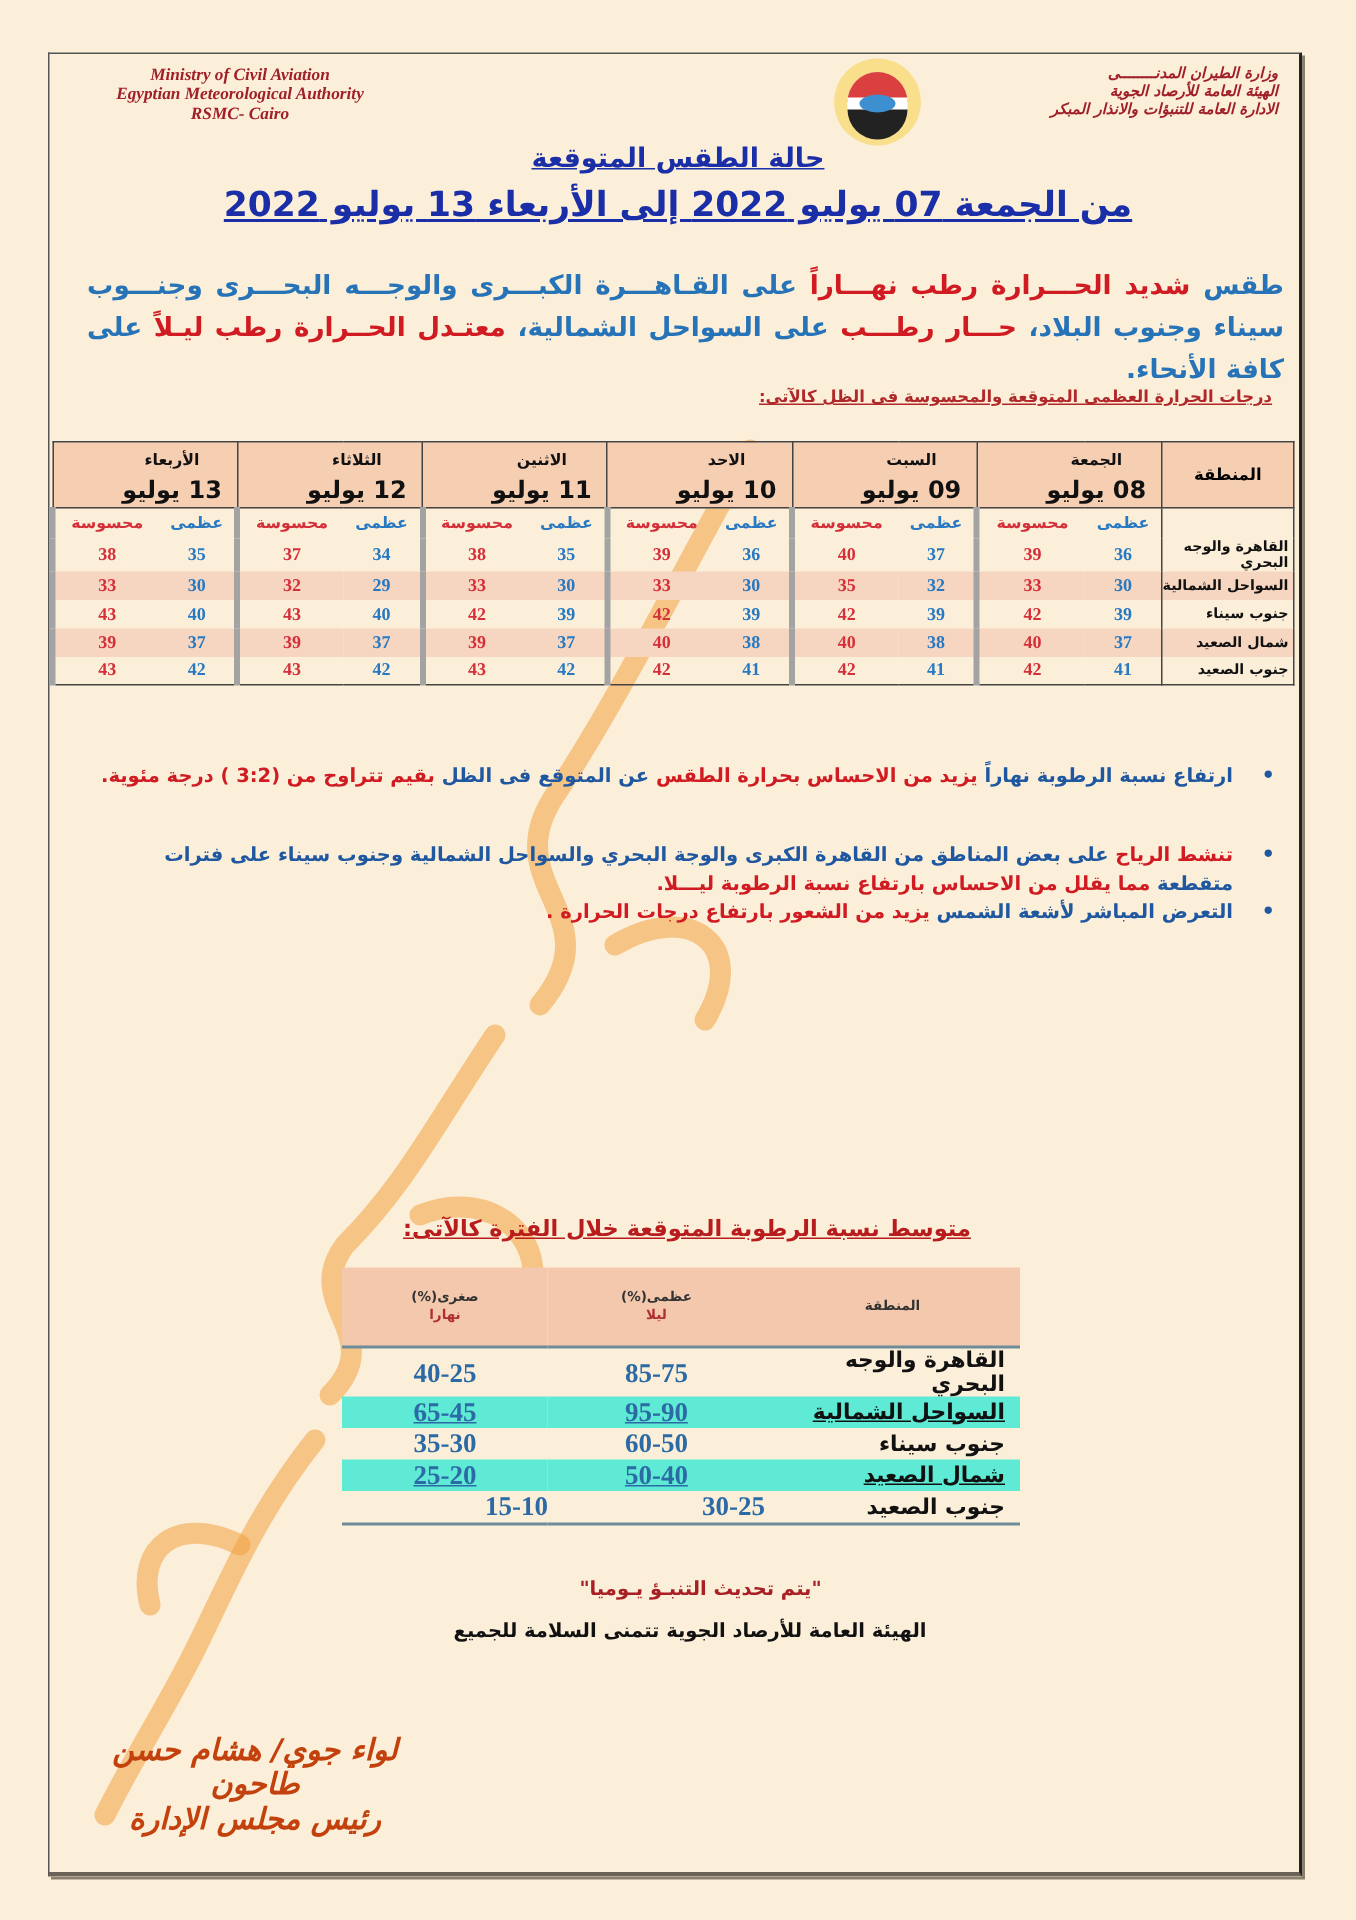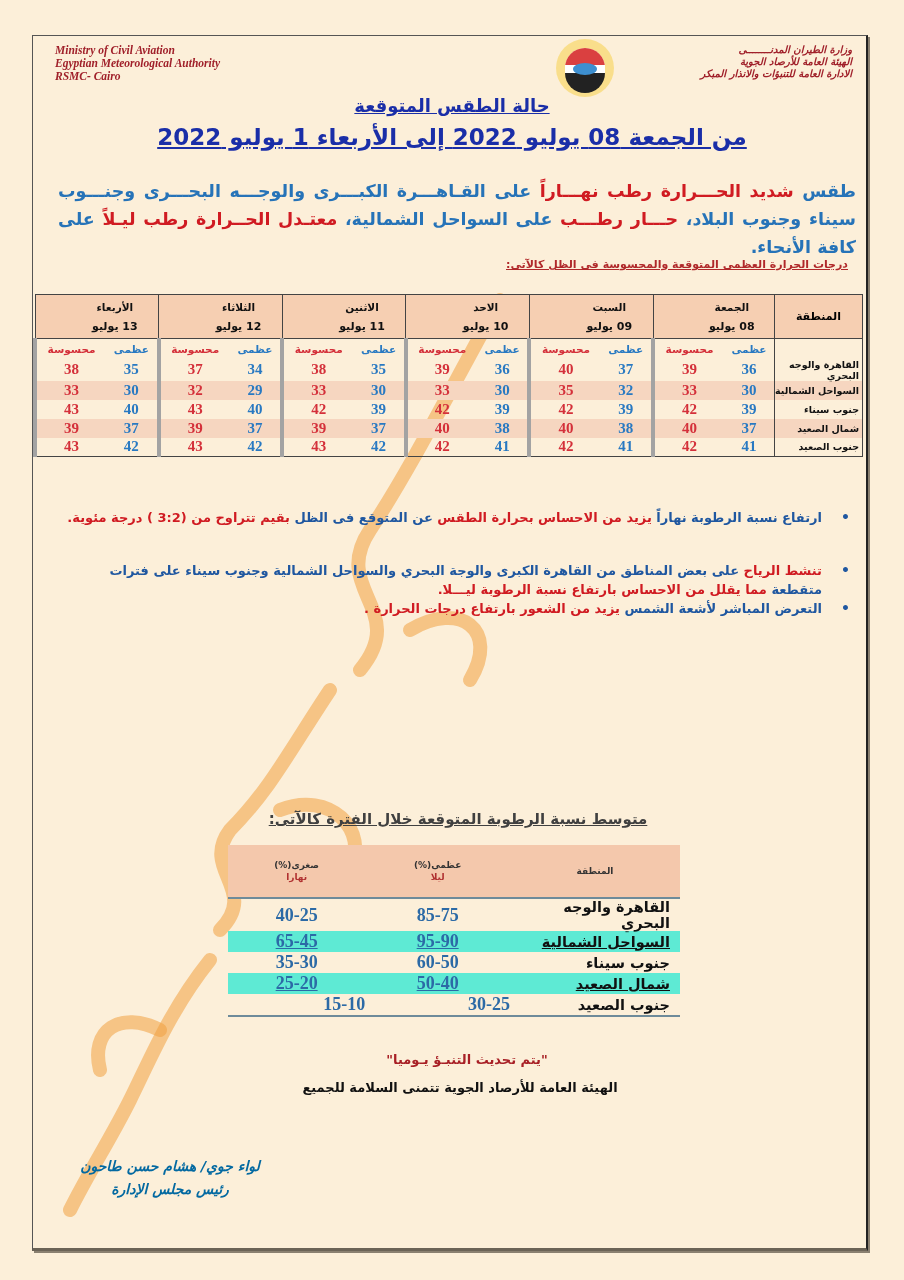--- a/index.html
+++ b/index.html
@@ -8,21 +8,21 @@
   .frame {
     position: absolute; left: 32px; top: 35px; width: 836px; height: 1216px;
     border-top: 1px solid #555; border-left: 1px solid #555;
     border-right: 2px solid #222; border-bottom: 3px solid #6b6356;
     box-shadow: 2px 2px 0 #8a8070;
   }
   .watermark {
     position: absolute; left: 30px; top: 270px; width: 560px; height: 980px; pointer-events: none;
   }
   .en-header {
-    position: absolute; left: 55px; top: 44px; width: 210px; 
+    position: absolute; left: 55px; top: 44px; width: 210px; text-align: center;
     font-family: "Liberation Serif", serif; font-style: italic; font-weight: bold;
     color: #a0202a; font-size: 11.5px; line-height: 13px;
   }
   .ar-header {
     position: absolute; right: 52px; top: 44px; width: 200px; direction: rtl; text-align: right;
     font-style: italic; font-weight: bold; color: #a0202a; font-size: 10px; line-height: 12px;
   }
   .logo { position: absolute; left: 555px; top: 38px; width: 60px; height: 60px; }
   .title1 {
     position: absolute; left: 0; right: 0; top: 95px; text-align: center; direction: rtl;
@@ -41,39 +41,39 @@
   .subtitle {
     position: absolute; right: 56px; top: 258px; direction: rtl;
     color: #b0282a; font-weight: bold; font-size: 11px; text-decoration: underline;
   }
   table.temps {
     position: absolute; left: 33px; top: 294px; width: 830px; border-collapse: collapse; direction: rtl;
     font-size: 12px;
   }
   table.temps td, table.temps th { text-align: center; }
   table.temps th.day { background: #f6cfb2; border: 1px solid #444; font-weight: bold; color: #111; font-size: 10.5px; line-height: 19px; height: 44px; padding-left: 36px; }
-  table.temps th.day .date { font-size: 11px; }
+  table.temps th.day .date { font-size: 16px; }
   table.temps th.region-head { background: #f6cfb2; border: 1px solid #444; width: 88px; font-size: 11px; font-weight: bold; }
   table.temps tr.sub td { height: 20px; font-weight: bold; font-size: 10.5px; }
   .lbl-max { color: #2879c2; }
   .lbl-feel { color: #d4303a; }
-  table.temps td.num { font-family: "Liberation Serif", serif; font-weight: bold; font-size: 15px; height: 19px; line-height: 17px; }
+  table.temps td.num { font-family: "Liberation Serif", serif; font-weight: bold; font-size: 12px; height: 19px; line-height: 17px; }
   table.temps td.num.max { color: #2879c2; }
   table.temps td.num.feel { color: #d4303a; }
   table.temps td.region { font-size: 9.5px; font-weight: bold; color: #111; padding-right: 3px; text-align: right; border-left: 1px solid #444; border-right: 1px solid #444; }
   table.temps tr.alt td { background: #f6d6c0; }
   table.temps td.sep { border-left: 4px solid #a3a3a3; }
   table.temps tr.last td { border-bottom: 1px solid #444; }
   .bullets { position: absolute; left: 58px; right: 48px; top: 508px; direction: rtl; }
   .bullet { position: relative; padding-right: 34px; font-weight: bold; font-size: 13px; line-height: 19px; color: #1f57a0; }
   .bullet::before { content: "\2022"; position: absolute; right: 6px; top: 0; color: #1f57a0; font-size: 14px; }
   .bullet .r { color: #d01b22; }
   .hum-title {
     position: absolute; left: 0; right: 0; top: 810px; padding-left: 12px; text-align: center; direction: rtl;
-    color: #404040; font-weight: bold; font-size: 15px; text-decoration: underline;
+    color: #b91c1c; font-weight: bold; font-size: 15px; text-decoration: underline;
   }
   table.hum {
     position: absolute; left: 228px; top: 845px; width: 452px; border-collapse: collapse; direction: rtl;
   }
   table.hum thead td { background: #f4c8ac; height: 53px; vertical-align: middle; border-bottom: 2px solid #6e8b9a; }
   table.hum thead .hh { font-size: 9px; font-weight: bold; color: #333; text-align: center; line-height: 12px; }
   table.hum thead .hh .sub { color: #b03030; }
   table.hum tbody td { height: 20.5px; font-weight: bold; }
   table.hum tbody td.reg { text-align: right; padding-right: 10px; font-size: 14.5px; color: #111; width: 170px; }
   table.hum tbody td.val { text-align: center; font-family: "Liberation Serif", serif; color: #2c6aa6; font-size: 18px; }
@@ -82,21 +82,21 @@
   .update {
     position: absolute; left: 0; right: 0; top: 1052px; padding-left: 30px; text-align: center; direction: rtl;
     color: #a82026; font-weight: bold; font-size: 13px;
   }
   .wish {
     position: absolute; left: 0; right: 0; top: 1080px; padding-left: 16px; text-align: center; direction: rtl;
     color: #111; font-weight: bold; font-size: 13px;
   }
   .signature {
     position: absolute; left: 60px; top: 1155px; width: 220px; text-align: center; direction: rtl;
-    color: #0369a1; font-weight: bold; font-style: italic; font-size: 14px; line-height: 23px;
+    color: #c2410c; font-weight: bold; font-style: italic; font-size: 20px; line-height: 23px;
   }
 </style>
 </head>
 <body>
 
 <div class="frame"></div>
 
 <svg class="watermark" viewBox="0 0 560 980">
   <g fill="none" stroke="#f0a040" stroke-opacity="0.55" stroke-width="14" stroke-linecap="round">
     <path d="M470 30 C 420 120, 380 200, 340 260 C 300 320, 380 340, 330 400"></path>
@@ -125,21 +125,21 @@
   <ellipse cx="30" cy="31" rx="12" ry="6" fill="#3d8fd0"></ellipse>
 </svg>
 
 <div class="ar-header">
   <div>وزارة الطيران المدنــــــــى</div>
   <div>الهيئة العامة للأرصاد الجوية</div>
   <div>الادارة العامة للتنبؤات والانذار المبكر</div>
 </div>
 
 <div class="title1">حالة الطقس المتوقعة</div>
-<div class="title2">من  الجمعة 08 يوليو 2022 إلى الأربعاء 1 يوليو 2022</div>
+<div class="title2">من  الجمعة 07 يوليو 2022 إلى الأربعاء 13 يوليو 2022</div>
 
 <div class="summary">
   <span>طقس </span><span class="red">شديد الحـــرارة رطب نهـــاراً </span><span>على القـاهـــرة الكبـــرى والوجـــه البحـــرى وجنـــوب سيناء وجنوب البلاد، </span><span class="red">حـــار رطـــب </span><span>على السواحل الشمالية، </span><span class="red">معتـدل الحــرارة رطب ليـلاً </span><span>على كافة الأنحاء.</span>
 </div>
 
 <div class="subtitle">درجات الحرارة العظمى  المتوقعة والمحسوسة فى الظل كالآتى:</div>
 
 <table class="temps">
   <thead>
     <tr>

